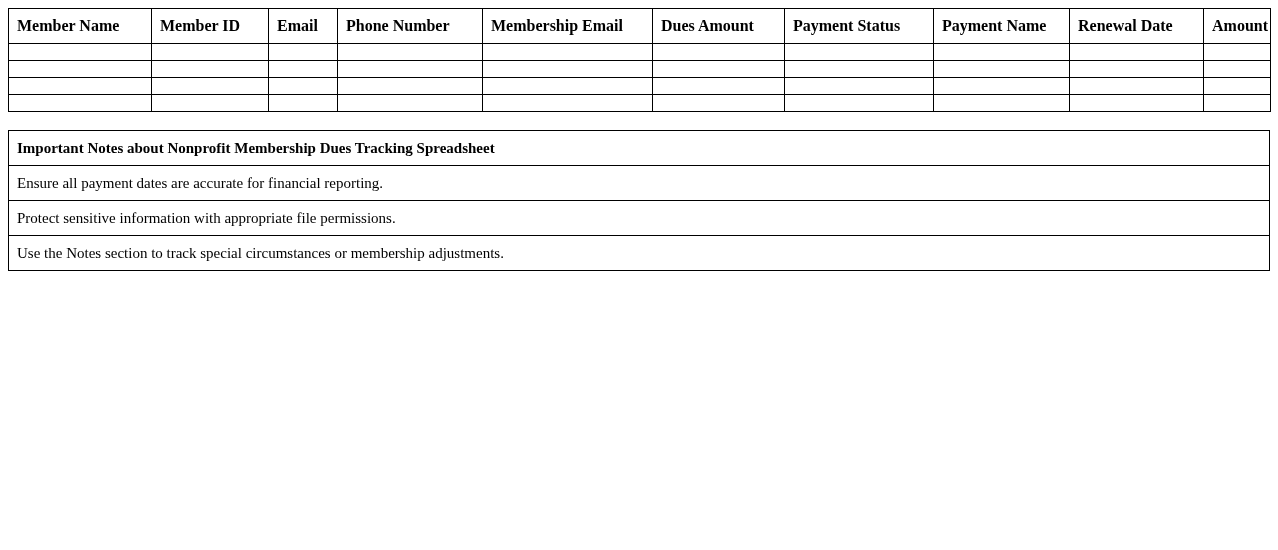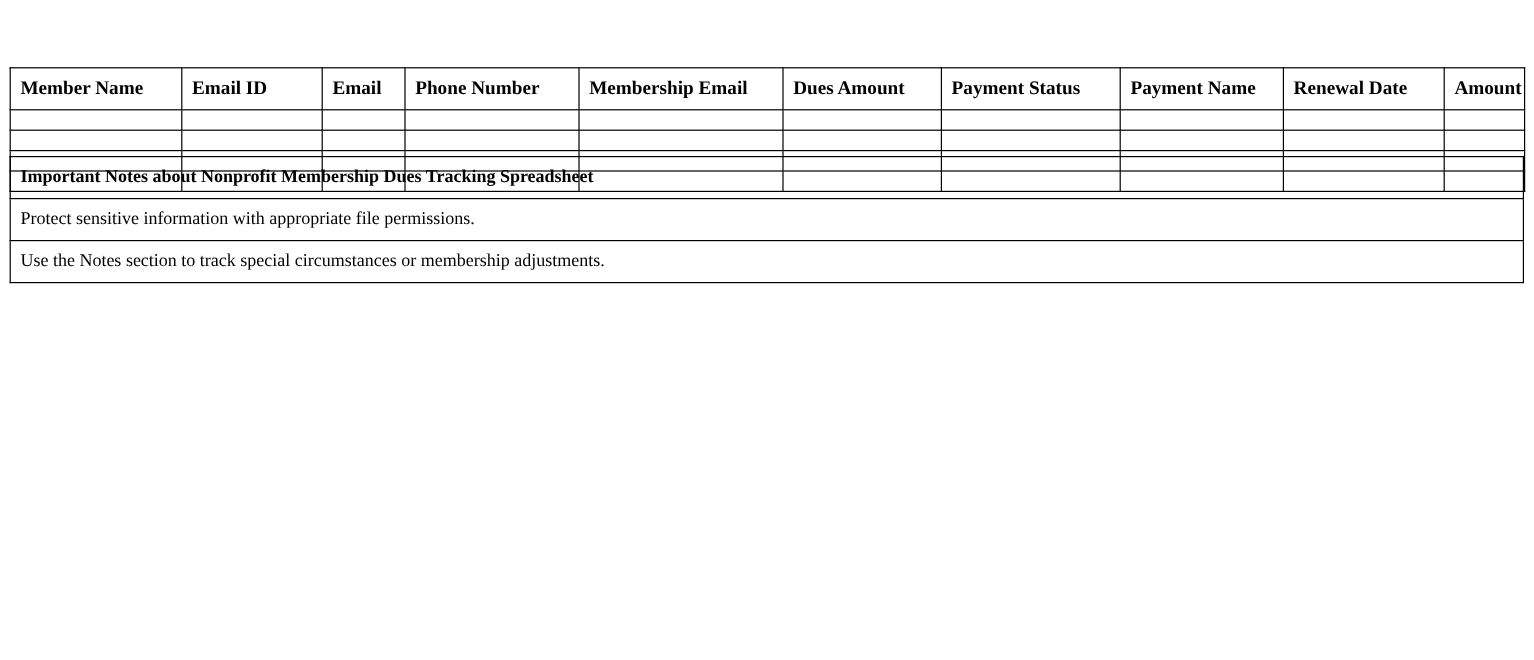--- a/index.html
+++ b/index.html
@@ -3,21 +3,21 @@
 <meta charset="utf-8">
 <style>
   html, body { margin: 0; padding: 0; background: #ffffff; }
   body {
     width: 1278px; height: 550px; overflow: hidden;
     font-family: "Liberation Serif", "DejaVu Serif", serif;
     color: #000000;
   }
   table { border-collapse: collapse; table-layout: fixed; }
   .dues-table {
-    position: absolute; left: 8px; top: 8px; width: 1262px; margin-top: 48px;
+    position: absolute; left: 8px; top: 8px; width: 1262px;
   }
   .dues-table th, .dues-table td {
     border: 1px solid #000000;
     padding: 0 8px;
     text-align: left;
     font-size: 16px;
   }
   .dues-table th {
     font-weight: bold;
     height: 34px;
@@ -49,21 +49,21 @@
       <col style="width:170px">
       <col style="width:132px">
       <col style="width:149px">
       <col style="width:136px">
       <col style="width:134px">
       <col style="width:67px">
   </colgroup>
   <thead>
     <tr>
       <th>Member Name</th>
-      <th>Email ID</th>
+      <th>Member ID</th>
       <th>Email</th>
       <th>Phone Number</th>
       <th>Membership Email</th>
       <th>Dues Amount</th>
       <th>Payment Status</th>
       <th>Payment Name</th>
       <th>Renewal Date</th>
       <th>Amount</th>
     </tr>
   </thead>
@@ -120,19 +120,22 @@
 </table>
 
 <table class="notes-table">
   <thead>
     <tr>
       <th>Important Notes about Nonprofit Membership Dues Tracking Spreadsheet</th>
     </tr>
   </thead>
   <tbody>
     <tr>
+      <td>Ensure all payment dates are accurate for financial reporting.</td>
+    </tr>
+    <tr>
       <td>Protect sensitive information with appropriate file permissions.</td>
     </tr>
     <tr>
       <td>Use the Notes section to track special circumstances or membership adjustments.</td>
     </tr>
   </tbody>
 </table>
 
 </body></html>

